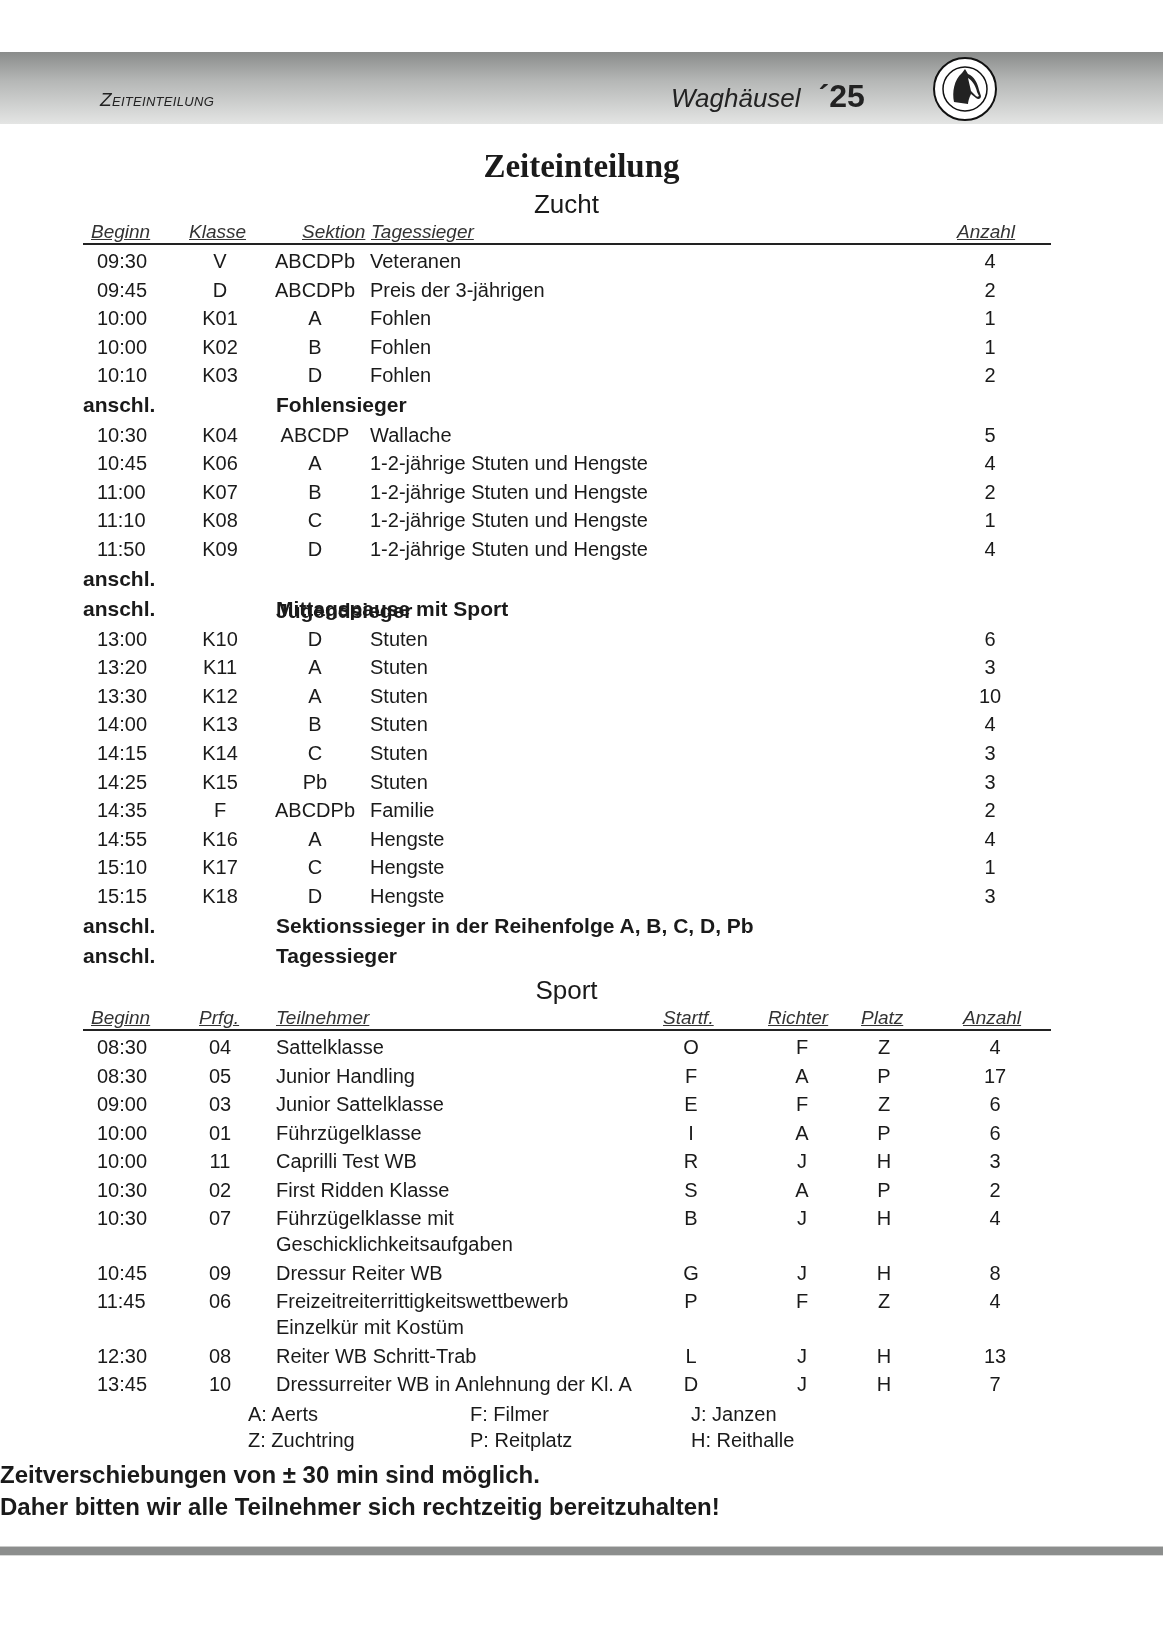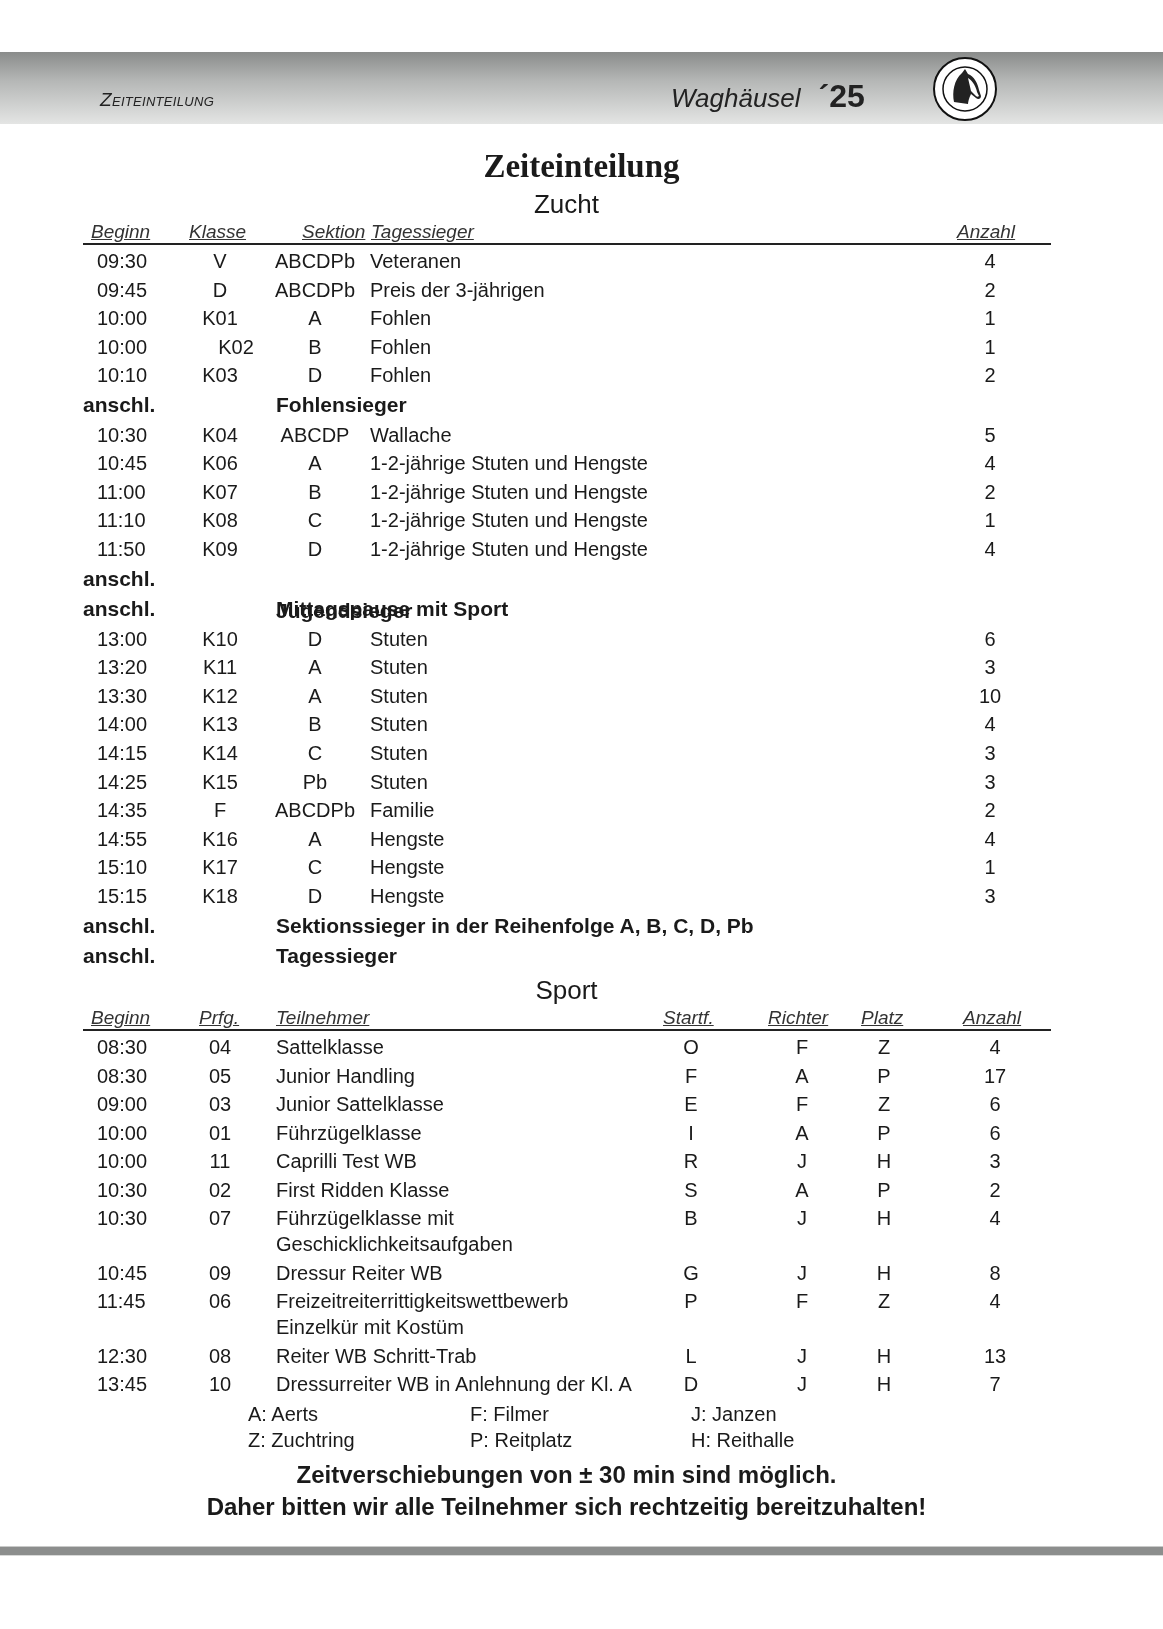--- a/index.html
+++ b/index.html
@@ -33,21 +33,21 @@
     position: absolute; left: 83px; width: 968px; height: 22px;
     border-bottom: 2px solid #222; font-style: italic; font-size: 19px; color: #333;
   }
   .hdr-row span { position: absolute; top: 0; text-decoration: underline; }
   .row { position: absolute; left: 0; width: 1163px; height: 28px; font-size: 20px; }
   .row span { position: absolute; top: 0; white-space: nowrap; }
   .c { text-align: center; transform: translateX(-50%); }
   .bold { font-weight: bold; font-size: 21px; }
   .legend { position: absolute; font-size: 20px; }
   .notice {
-    position: absolute; left: 0; width: 1133px; text-align: center; font-weight: bold; font-size: 24px;
+    position: absolute; left: 0; width: 1133px; text-align: left; font-weight: bold; font-size: 24px;
   }
   .footer-bar {
     position: absolute; left: 0; top: 1546px; width: 1163px; height: 8px; background: #8c8e8d;
     border-top: 1px solid #c9cac9; border-bottom: 1px solid #d8d9d8;
   }
 </style>
 </head>
 <body>
 
 <div class="header-band"></div>
@@ -88,21 +88,21 @@
     </div>
     <div class="row" style="top: 307.2px;">
       <span style="left:97px;">10:00</span>
       <span class="c" style="left:220px;">K01</span>
       <span class="c" style="left:315px;">A</span>
       <span style="left:370px;">Fohlen</span>
       <span class="c" style="left:990px;">1</span>
     </div>
     <div class="row" style="top: 335.8px;">
       <span style="left:97px;">10:00</span>
-      <span class="c" style="left:236px;">K02</span>
+      <span class="c" style="left:220px;">K02</span>
       <span class="c" style="left:315px;">B</span>
       <span style="left:370px;">Fohlen</span>
       <span class="c" style="left:990px;">1</span>
     </div>
     <div class="row" style="top: 364.4px;">
       <span style="left:97px;">10:10</span>
       <span class="c" style="left:220px;">K03</span>
       <span class="c" style="left:315px;">D</span>
       <span style="left:370px;">Fohlen</span>
       <span class="c" style="left:990px;">2</span>

